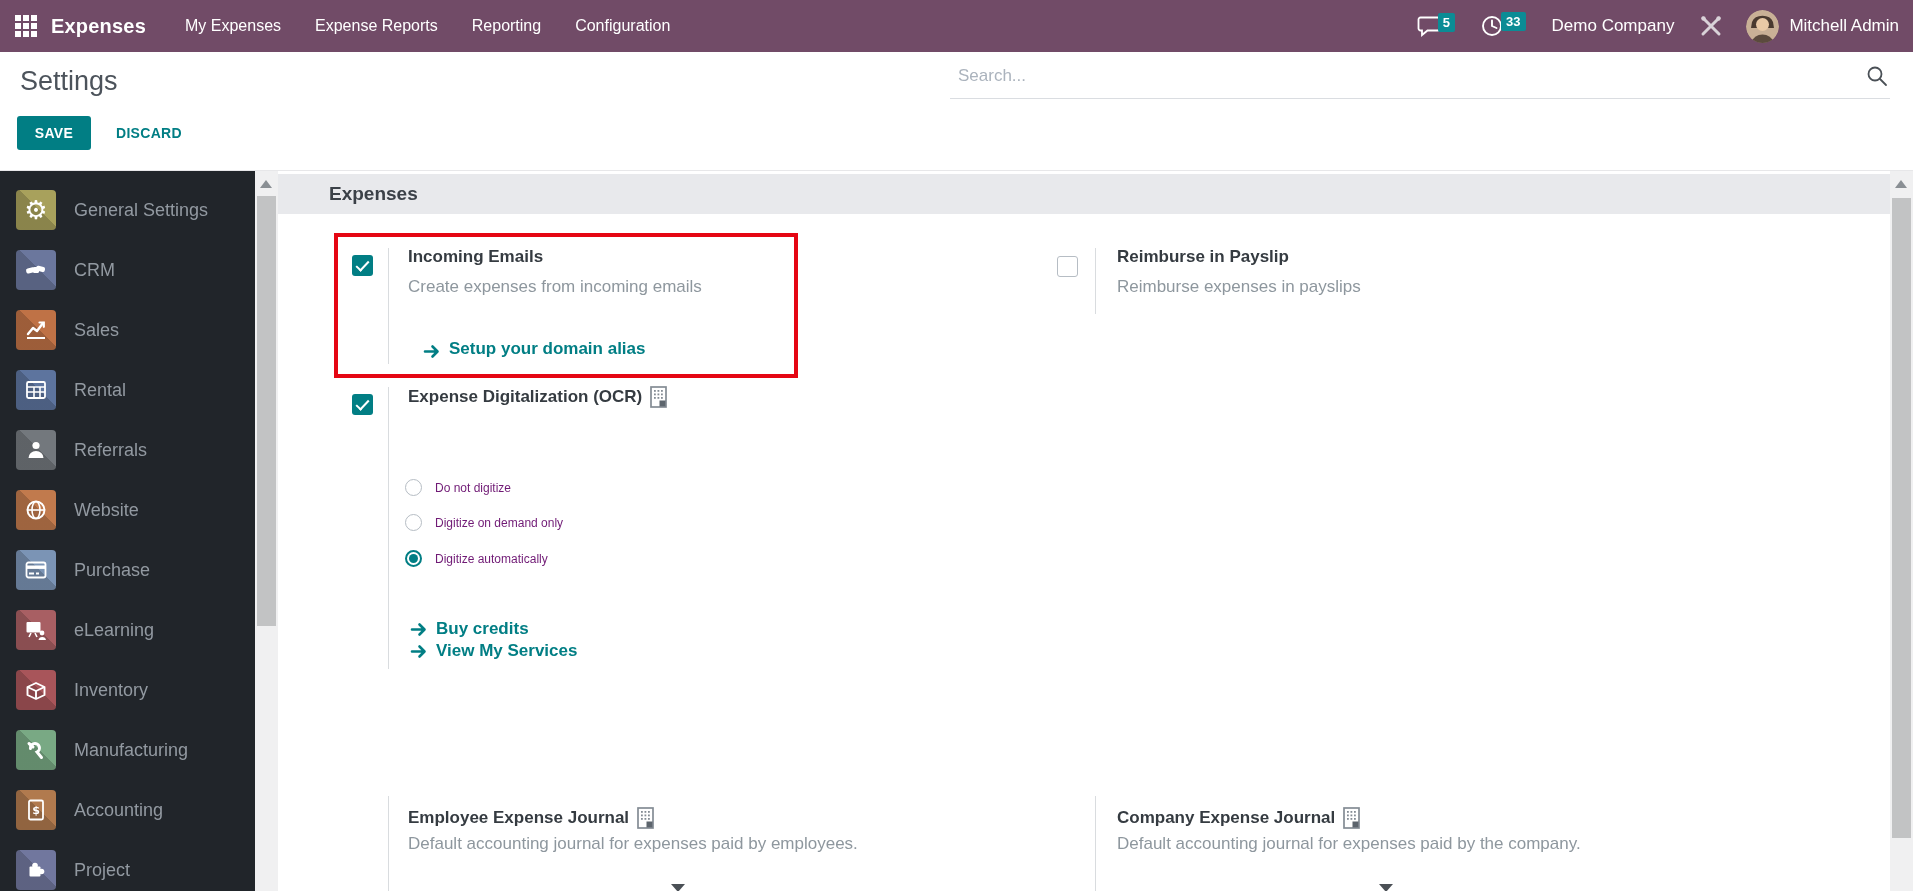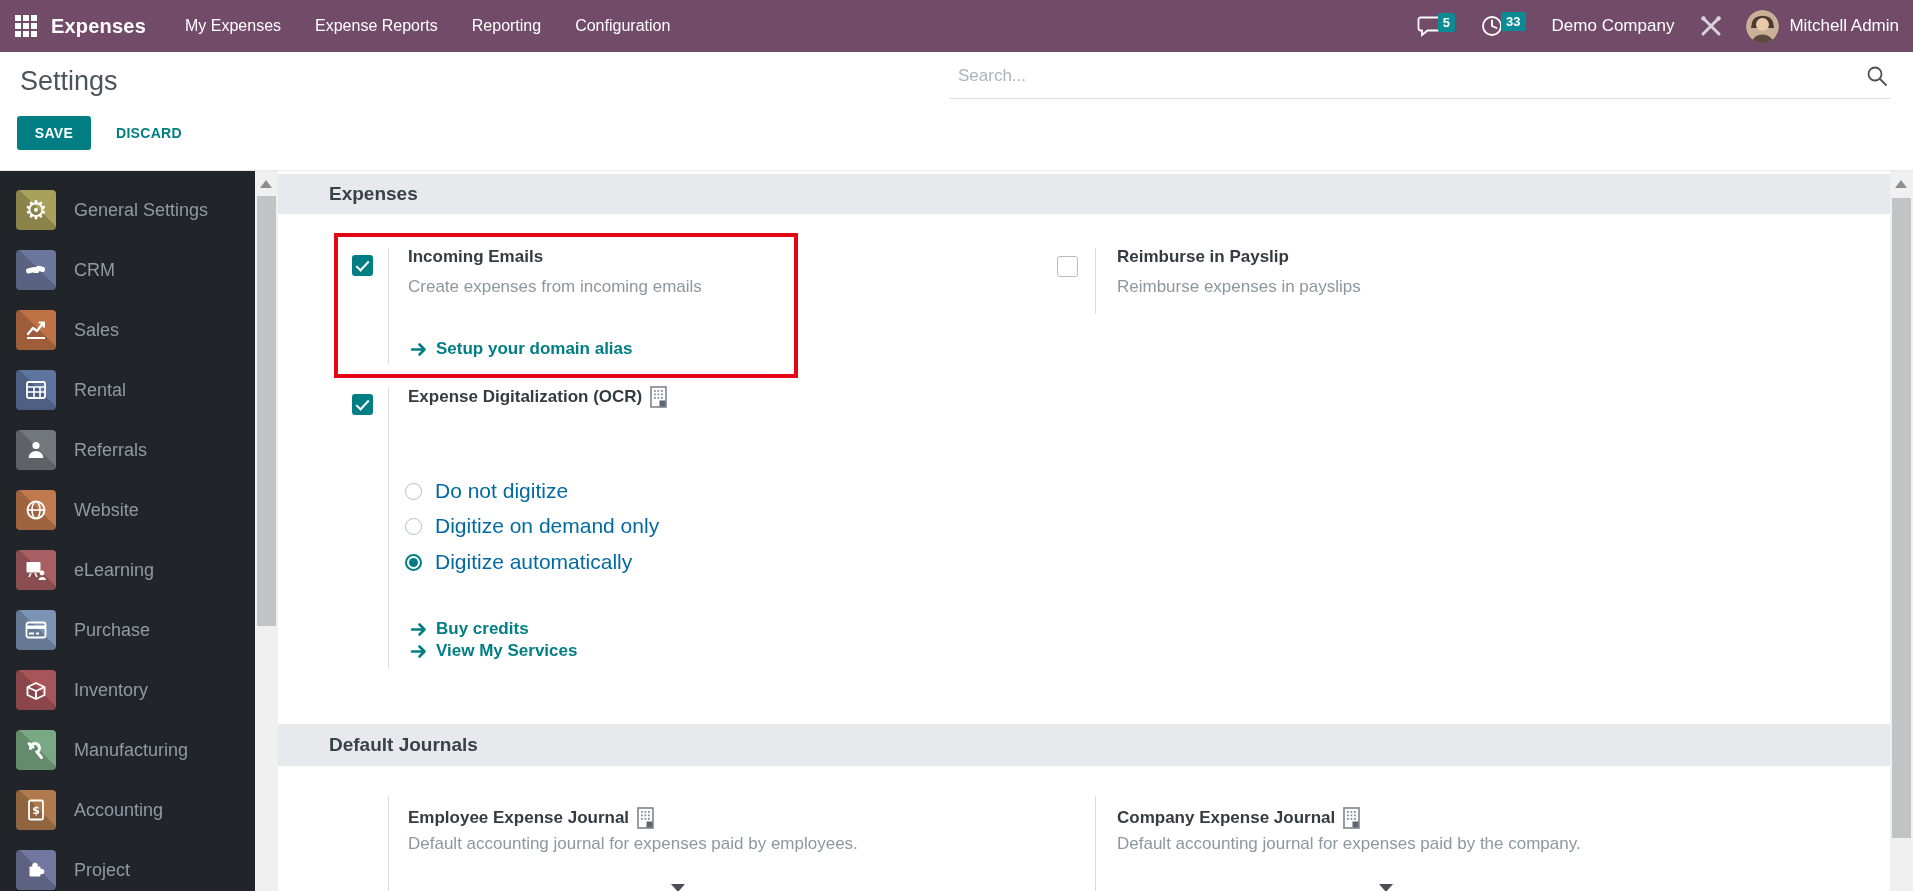--- a/index.html
+++ b/index.html
@@ -61,21 +61,21 @@
 
   .setting-label { position:absolute; font-size:17px; font-weight:700; color:#353b41; white-space:nowrap; display:flex; align-items:center; gap:8px; }
   .setting-desc { position:absolute; font-size:17px; color:#8e979e; white-space:nowrap; }
 
   .link { position:absolute; display:flex; align-items:center; gap:8px; color:#017e84; font-size:17px; font-weight:700; cursor:pointer; white-space:nowrap; }
 
   .radio-row { position:absolute; display:flex; align-items:center; gap:13px; cursor:pointer; }
   .radio { width:17px; height:17px; border-radius:50%; background:#fff; border:1px solid #b6bdc4; position:relative; flex:none; }
   .radio.selected { border:2px solid #017e84; }
   .radio.selected::after { content:""; position:absolute; inset:2px; background:#017e84; border-radius:50%; }
-  .radio-label { font-size:21px; color:#0369a1; white-space:nowrap; }
+  .radio-label { font-size:12px; color:#701a75; white-space:nowrap; }
 
   .highlight-box { position:absolute; left:56px; top:62px; width:464px; height:145px; border:4px solid #e50613; pointer-events:none; }
 
   .caret { position:absolute; width:0; height:0; border-left:7px solid transparent; border-right:7px solid transparent; border-top:8px solid #4b5056; cursor:pointer; }
 </style>
 </head>
 <body>
 
 <div class="screen">
 
@@ -200,41 +200,41 @@
           <div class="tile" style="background: rgb(193, 122, 77);">
             <svg width="22" height="22" viewBox="0 0 22 22">
               <circle cx="11" cy="11" r="8.5" fill="none" stroke="#fff" stroke-width="1.9"></circle>
               <ellipse cx="11" cy="11" rx="4" ry="8.5" fill="none" stroke="#fff" stroke-width="1.6"></ellipse>
               <path d="M2.5 11 H19.5" stroke="#fff" stroke-width="1.6"></path>
             </svg>
           </div>
           <span class="sidebar-label">Website</span>
         </div>
         <div class="sidebar-item">
+          <div class="tile" style="background: rgb(123, 148, 181);">
+            <svg width="22" height="18" viewBox="0 0 22 18">
+              <rect x="1.5" y="1.5" width="19" height="15" rx="2" fill="none" stroke="#fff" stroke-width="1.8"></rect>
+              <rect x="1.5" y="4.5" width="19" height="3.4" fill="#fff"></rect>
+              <path d="M4 12.5 H9 M11 12.5 H14" stroke="#fff" stroke-width="1.8"></path>
+            </svg>
+          </div>
+          <span class="sidebar-label">Purchase</span>
+        </div>
+        <div class="sidebar-item">
           <div class="tile" style="background: rgb(168, 95, 99);">
             <svg width="22" height="21" viewBox="0 0 22 21">
               <rect x="1.5" y="2" width="14" height="10.5" rx="1" fill="#fff"></rect>
               <circle cx="17" cy="13" r="2.4" fill="#fff"></circle>
               <path d="M13.5 20 a3.8 3.5 0 0 1 7.5 0 z" fill="#fff"></path>
               <path d="M6 13 L4 17 M10 13 L12 17" stroke="#fff" stroke-width="1.6"></path>
             </svg>
           </div>
           <span class="sidebar-label">eLearning</span>
         </div>
         <div class="sidebar-item">
-          <div class="tile" style="background: rgb(123, 148, 181);">
-            <svg width="22" height="18" viewBox="0 0 22 18">
-              <rect x="1.5" y="1.5" width="19" height="15" rx="2" fill="none" stroke="#fff" stroke-width="1.8"></rect>
-              <rect x="1.5" y="4.5" width="19" height="3.4" fill="#fff"></rect>
-              <path d="M4 12.5 H9 M11 12.5 H14" stroke="#fff" stroke-width="1.8"></path>
-            </svg>
-          </div>
-          <span class="sidebar-label">Purchase</span>
-        </div>
-        <div class="sidebar-item">
           <div class="tile" style="background: rgb(168, 85, 90);">
             <svg width="22" height="21" viewBox="0 0 22 21">
               <path d="M2.5 7 L11 3 L19.5 7 L19.5 15 L11 19 L2.5 15 Z" fill="none" stroke="#fff" stroke-width="1.9" stroke-linejoin="round"></path>
               <path d="M2.5 7 L11 11 L19.5 7 M11 11 V19" fill="none" stroke="#fff" stroke-width="1.9" stroke-linejoin="round"></path>
             </svg>
           </div>
           <span class="sidebar-label">Inventory</span>
         </div>
         <div class="sidebar-item">
           <div class="tile" style="background: rgb(121, 169, 132);">
@@ -276,21 +276,21 @@
       <div class="band first">Expenses</div>
 
       <div class="highlight-box"></div>
 
       <div class="cb checked" style="left:74px; top:84px;"></div>
       <div class="vsep" style="left:110px; top:77px; height:116px;"></div>
       <div class="setting-label" style="left:130px; top:76px;">
         <span>Incoming Emails</span>
       </div>
       <div class="setting-desc" style="left:130px; top:106px;">Create expenses from incoming emails</div>
-      <div class="link" style="left:132px; top:168px;">
+      <div class="link" style="left:145px; top:168px;align-items:flex-end;">
         <svg width="18" height="15" viewBox="0 0 18 15">
             <path d="M2 7.5 H14 M9.5 2.5 L14.5 7.5 L9.5 12.5" fill="none" stroke="#017e84" stroke-width="2.6" stroke-linecap="round" stroke-linejoin="round"></path>
           </svg>
         <span>Setup your domain alias</span>
       </div>
 
       <div class="cb unchecked" style="left:779px; top:85px;"></div>
       <div class="vsep" style="left:817px; top:77px; height:66px;"></div>
       <div class="setting-label" style="left:839px; top:76px;">
         <span>Reimburse in Payslip</span>
@@ -339,21 +339,20 @@
           </svg>
         <span>Buy credits</span>
       </div>
       <div class="link" style="left:132px; top:470px;">
         <svg width="18" height="15" viewBox="0 0 18 15">
             <path d="M2 7.5 H14 M9.5 2.5 L14.5 7.5 L9.5 12.5" fill="none" stroke="#017e84" stroke-width="2.6" stroke-linecap="round" stroke-linejoin="round"></path>
           </svg>
         <span>View My Services</span>
       </div>
 
-      <div class="band second">Default Journals</div>
 
       <div class="vsep" style="left:110px; top:625px; height:96px;"></div>
       <div class="setting-label" style="left:130px; top:636px;">
         <span>Employee Expense Journal</span>
         <svg width="19" height="22" viewBox="0 0 19 22">
             <rect x="1" y="1" width="15" height="20" fill="#fff" stroke="#848c94" stroke-width="1.7"></rect>
             <g fill="#848c94">
               <rect x="4" y="4" width="1.8" height="1.8"></rect>
               <rect x="7.5" y="4" width="1.8" height="1.8"></rect>
               <rect x="11" y="4" width="1.8" height="1.8"></rect>

